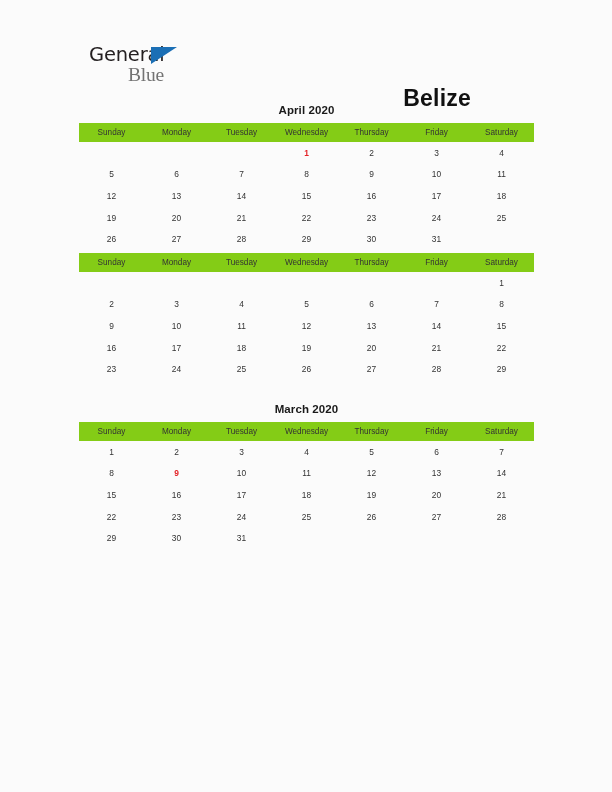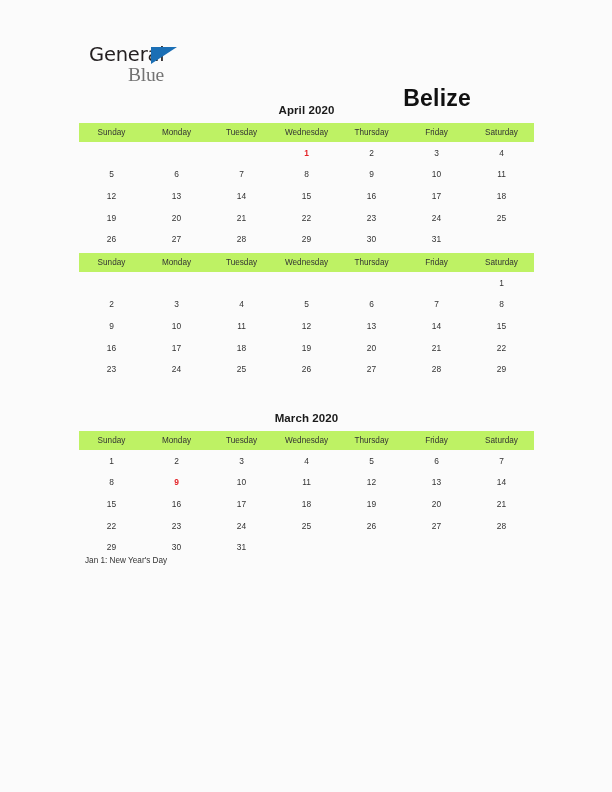--- a/index.html
+++ b/index.html
@@ -75,38 +75,38 @@
   }
 
   
   .calendar {
     position: absolute;
     left: 79px;
     width: 455px;
   }
   #cal-0 { top: 104px; }
   #cal-1 { top: 253px; }
-  #cal-2 { top: 403px; margin-top: 9px; }
+  #cal-2 { top: 403px; }
 
   .month-title {
     text-align: center;
     font-size: 11.5px;
     font-weight: bold;
     color: #1a1a1a;
     margin-bottom: 7px;
     letter-spacing: 0.1px;
   }
 
   table.cal-table {
     width: 455px;
     border-collapse: collapse;
     table-layout: fixed;
   }
   table.cal-table th {
-    background: #bef264;
+    background: #84cc16;
     font-size: 8.2px;
     font-weight: normal;
     color: #333333;
     padding: 5px 0 5px 0;
     text-align: center;
     border: none;
   }
   table.cal-table td {
     font-size: 8.4px;
     color: #333333;
@@ -335,14 +335,13 @@
             <td class="empty"></td>
             <td class="empty"></td>
             <td class="empty"></td>
           </tr>
         </tbody>
       </table>
     </div>
   </div>
 
 <div class="notes">
-    <div class="note-line">Jan 1: New Year's Day</div>
   </div>
 
 </body></html>

